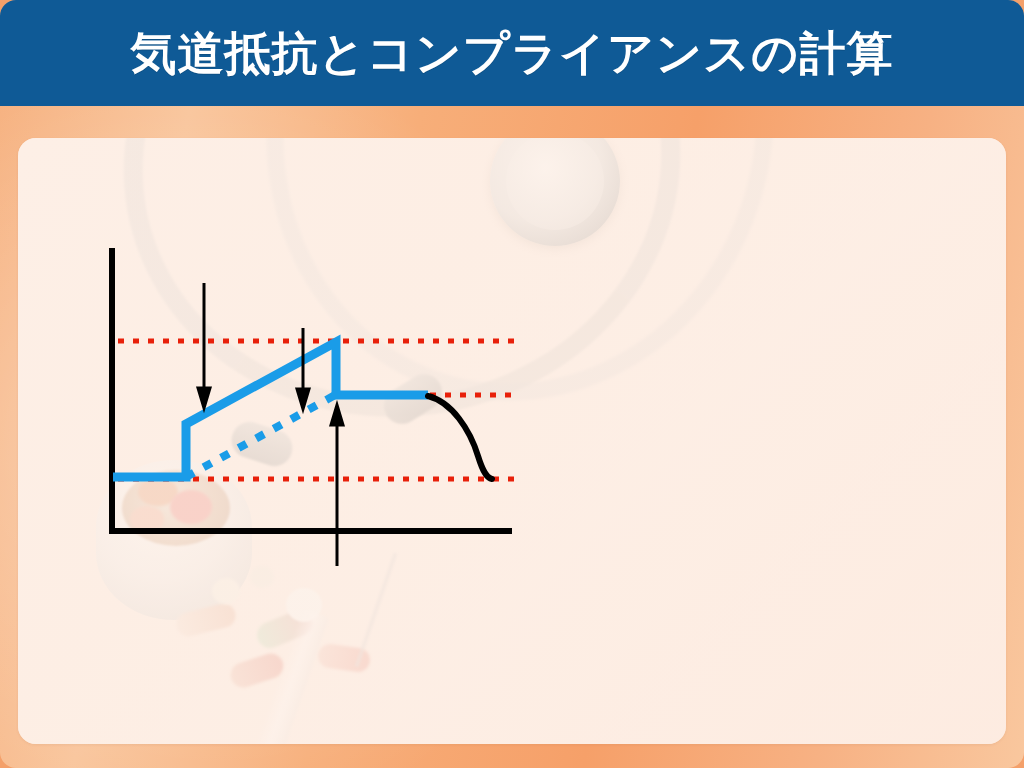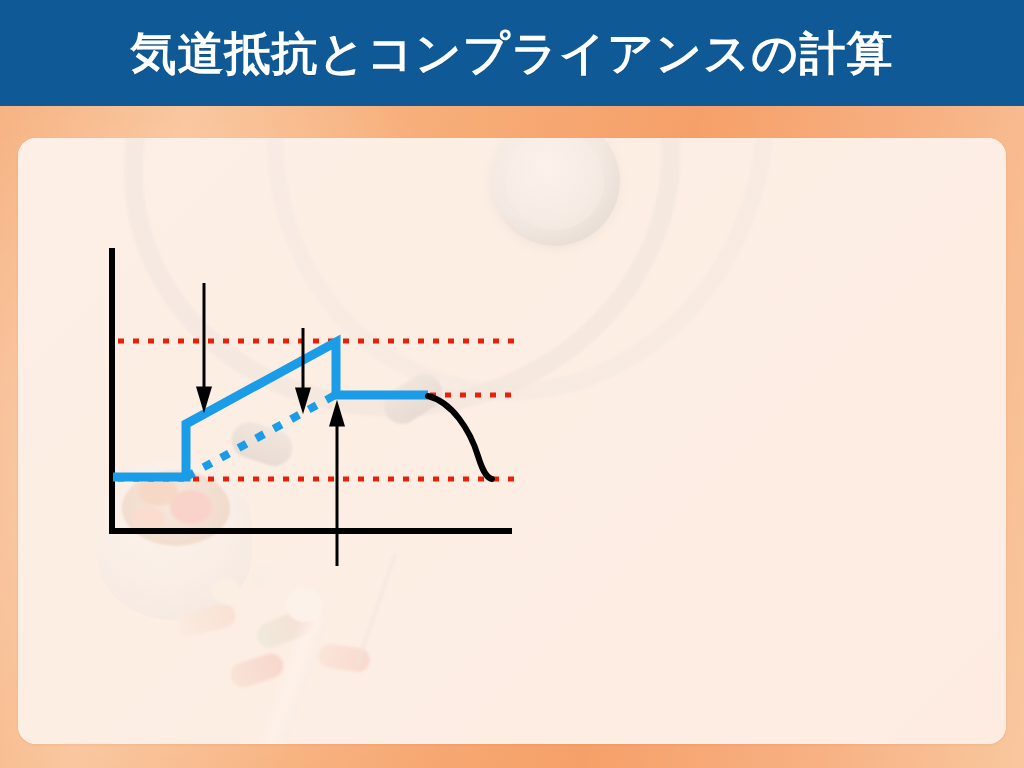--- a/index.html
+++ b/index.html
@@ -1,21 +1,21 @@
 <!DOCTYPE html>
 <html><head>
 <meta charset="utf-8">
 <style>
   html,body{margin:0;padding:0;}
   body{
     width:1024px;height:768px;overflow:hidden;
     font-family:"Liberation Sans","DejaVu Sans",sans-serif;
     background:#f4a06a;
   }
-  #slide{position:relative;width:1024px;height:768px;overflow:hidden;}
+  #slide{position:relative;width:1024px;height:768px;overflow:hidden;border-radius:16px;}
 
   
   .bg-gradient{
     position:absolute;inset:0;
     background:
       radial-gradient(circle at 18% 58%, rgba(255,255,255,0.30) 0%, rgba(255,255,255,0) 42%),
       linear-gradient(100deg,#f6b07e 0%,#f9c49a 18%,#f7ae79 38%,#f6a069 62%,#f7b183 82%,#f9c79e 100%);
   }
 
   

